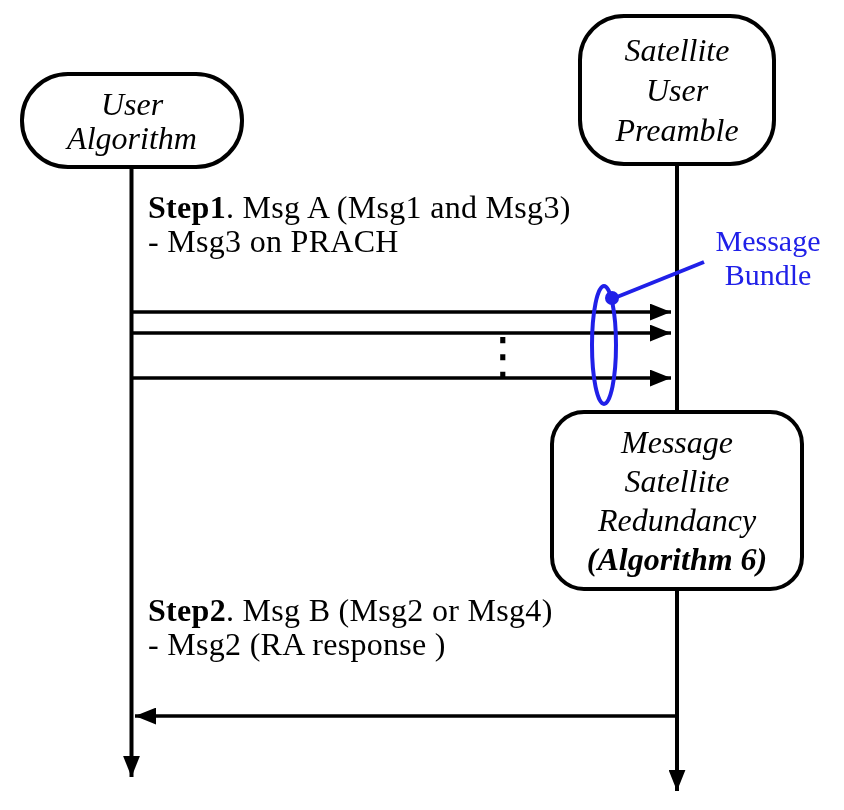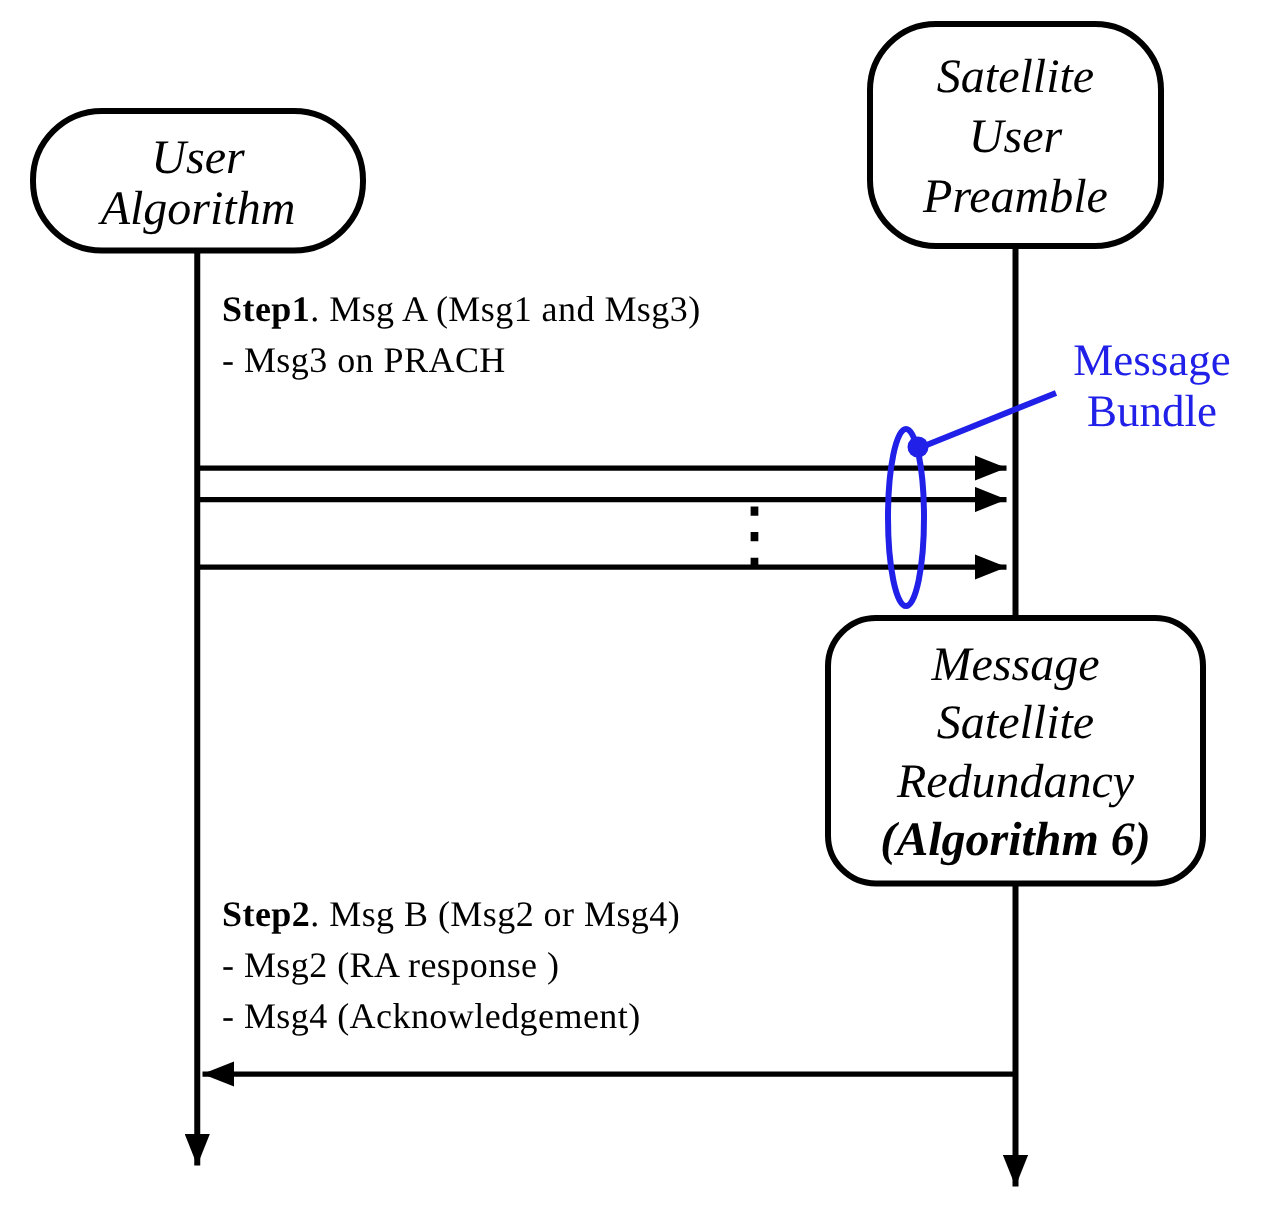--- a/index.html
+++ b/index.html
@@ -31,21 +31,21 @@
   #ue  { left: 20px;  top: 72px;  width: 224px; height: 97px;  border-radius: 48px; }
   #sbs { left: 578px; top: 14px;  width: 198px; height: 152px; border-radius: 46px; }
   #sbs .nline { line-height: 40px; }
   #mre { left: 550px; top: 410px; width: 254px; height: 181px; border-radius: 34px; z-index: 3; }
   #mre .nline { line-height: 39px; }
   .bold { font-weight: 700; }
 
   
   .tblock {
     position: absolute;
-    font-size: 24px;
+    font-size: 32px;
     line-height: 34px;
     white-space: nowrap;
     letter-spacing: 0.3px;
     z-index: 2;
   }
   #step1 { left: 148px; top: 190px; }
   #step2 { left: 148px; top: 593px; font-family: Liberation Serif, serif; }
 
   
   #bundle {
@@ -129,16 +129,15 @@
   <div class="node" id="mre">
     <div class="nline">Message</div>
     <div class="nline">Satellite</div>
     <div class="nline">Redundancy</div>
     <div class="nline bold">(Algorithm 6)</div>
   </div>
 
   <div class="tblock" id="step2">
     <div><span class="bold">Step2</span><span>. Msg B (Msg2 or Msg4)</span></div>
     <div>- Msg2 (RA response )</div>
-    <div>- Msg4 (Acknowledgement)</div>
   </div>
 
 </div>
 
 </body></html>

